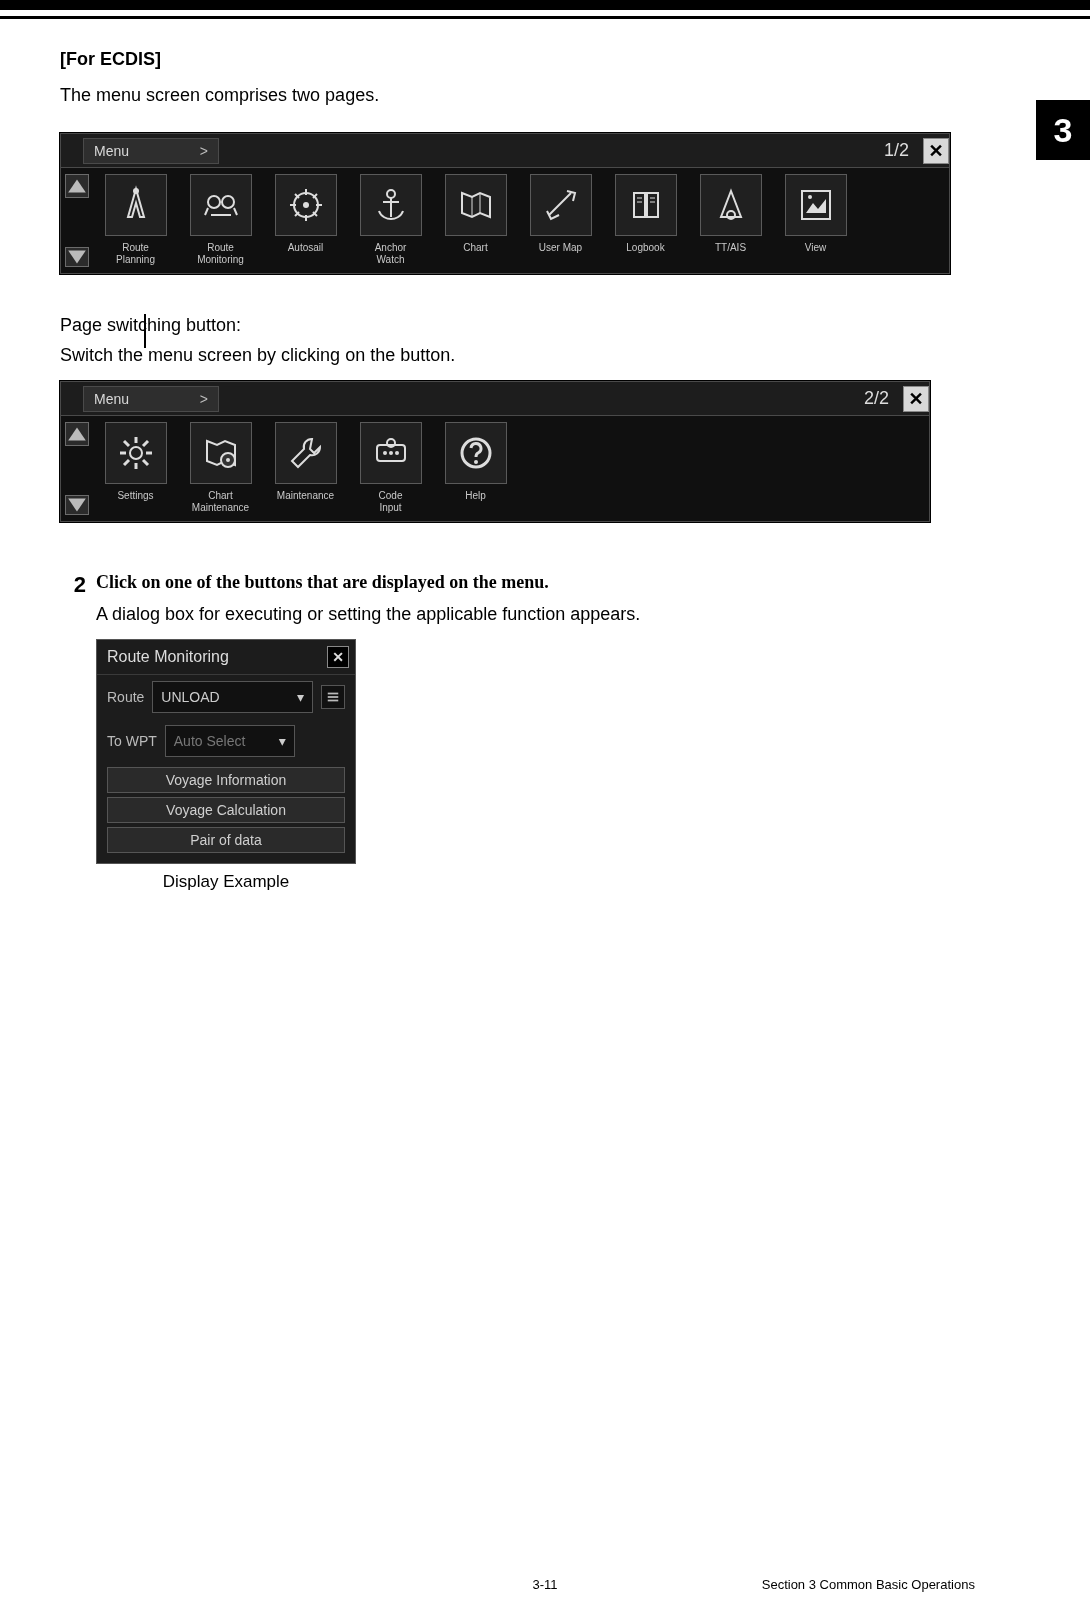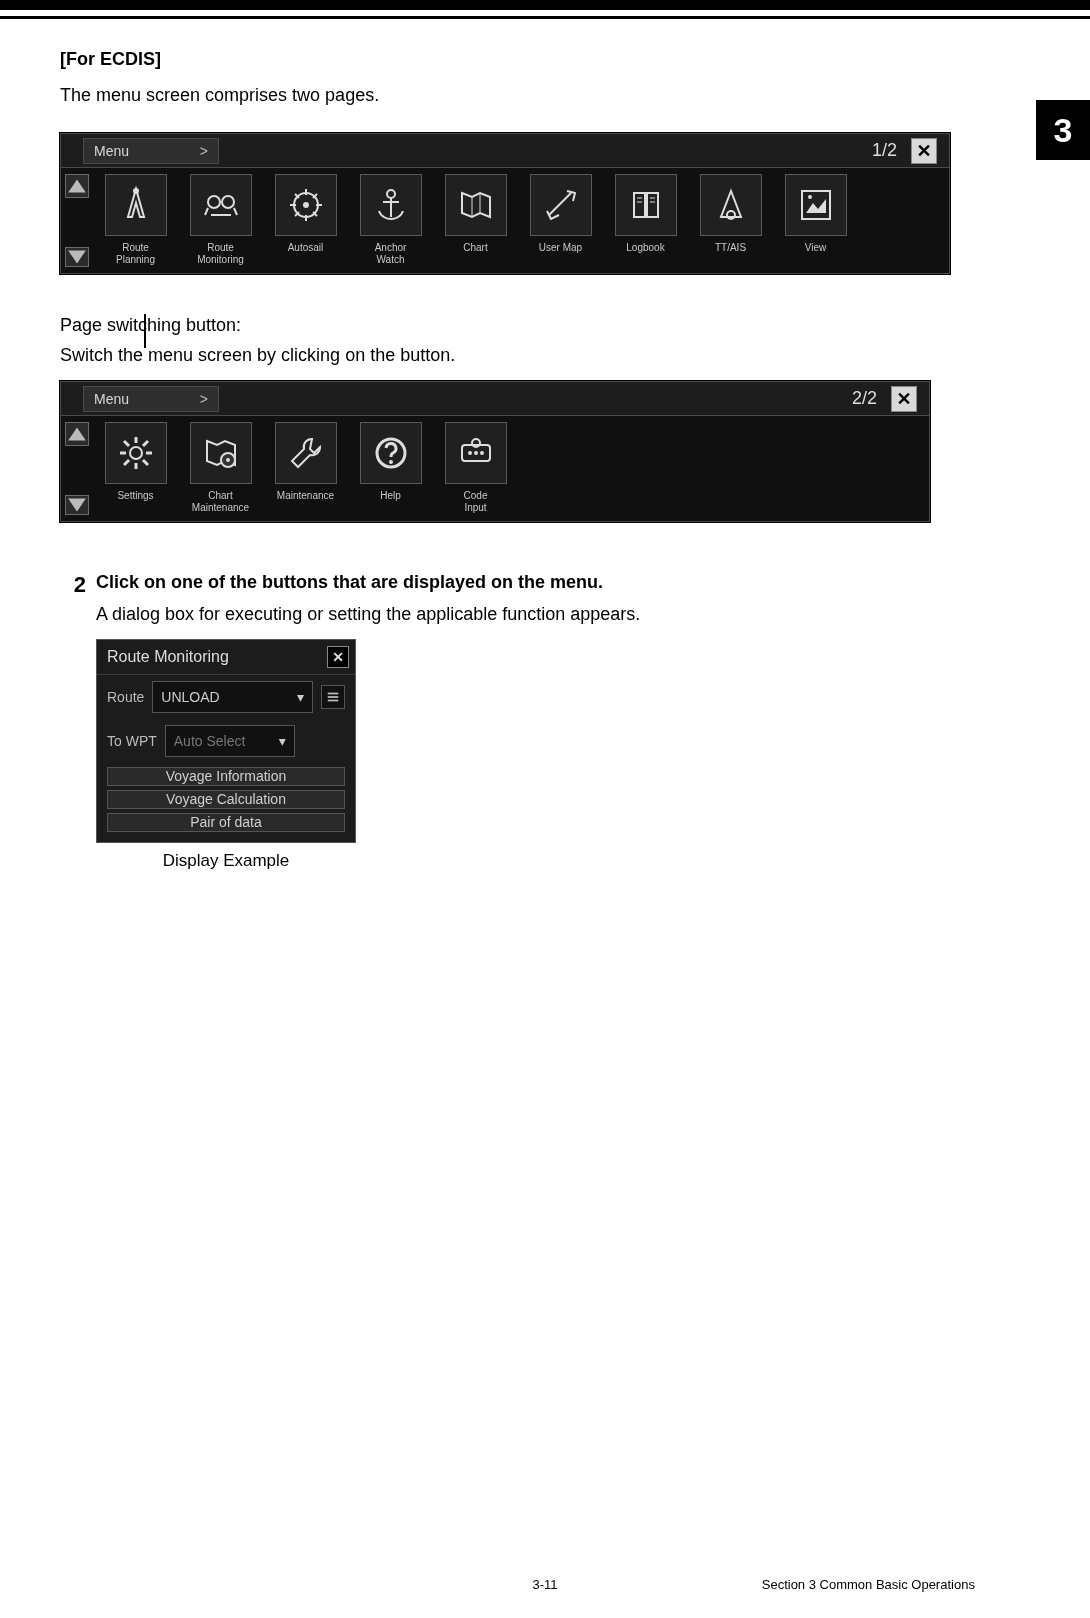--- a/index.html
+++ b/index.html
@@ -38,21 +38,21 @@
     border-bottom:1px solid #4a4a4a;
   }
   .menu-label-box {
     margin-left:22px; width:136px; height:26px; background:#2e2e2e;
     display:flex; align-items:center; padding:0 10px;
     color:#d8d8d8; font-size:14px; border:1px solid #4a4a4a;
     justify-content:space-between;
   }
   .menu-label-box .chev { color:#bdbdbd; }
   .page-ind {
-    margin-left:auto; color:#ddd; font-size:18px; padding-right:12px;
+    margin-left:auto; color:#ddd; font-size:18px; 
     display:flex; align-items:center; gap:14px;
   }
   .close-x {
     width:26px; height:26px; background:#d9d9d9; border:1px solid #888;
     display:inline-flex; align-items:center; justify-content:center;
     font-weight:bold; color:#000;
   }
 
   .menu-body { display:flex; }
 
@@ -85,40 +85,40 @@
   .callout-wrap { position:relative; margin-top:10px; margin-bottom:14px; }
   .callout-line {
     position:absolute; left:84px; top:0; width:2px; height:34px; background:#000;
   }
 
   .callout-text { margin-top:40px; }
 
   .step-row { display:flex; gap:10px; align-items:flex-start; margin-top:50px;}
   .step-num { font-size:22px; font-weight:bold; width:26px; text-align:right; }
   .step-body { flex:1; }
-  .step-title { font-weight:bold; font-size:18px; margin-bottom:10px; }
+  .step-title { font-weight:bold; font-size:18px; margin-bottom:10px;font-family:Liberation Serif, serif; }
 
   .dialog {
     width:260px; border:1px solid #555; background:#1c1c1c;
     margin-top:12px; padding-bottom:6px;
   }
   .dialog-title {
     display:flex; align-items:center; justify-content:space-between;
     padding:6px 6px 6px 10px; color:#ddd; font-size:16px;
     border-bottom:1px solid #3a3a3a;
   }
   .dlg-close { width:22px; height:22px; background:#000; border:1px solid #888;
     display:inline-flex; align-items:center; justify-content:center;
     font-weight:bold; color:#ddd; font-size:14px;}
   .dlg-row { display:flex; align-items:center; gap:8px; padding:6px 10px; color:#bbb; font-size:14px;}
   .dlg-select { flex:1; height:32px; background:#111; border:1px solid #555; color:#ccc;
                display:flex; align-items:center; justify-content:space-between; padding:0 8px;}
   .dlg-icon-btn { width:24px; height:24px; border:1px solid #555; background:#111;
                   display:inline-flex; align-items:center; justify-content:center; }
-  .dlg-btn { margin:4px 10px; height:19px; background:#2a2a2a; border:1px solid #555;
+  .dlg-btn { margin:4px 10px; height:26px; background:#2a2a2a; border:1px solid #555;
              display:flex; align-items:center; justify-content:center;
              color:#cfcfcf; font-size:14px;}
   .dlg-caption { text-align:center; margin-top:8px; font-size:17px; width:260px; }
 
   .footer {
     position:absolute; bottom:26px; left:0; right:0;
     padding:0 60px; display:flex; justify-content:space-between;
     font-size:13px;
   }
   .footer .fc { flex:1; text-align:center; }
@@ -341,39 +341,39 @@
               <div class="icon-cell">
                 <svg viewBox="0 0 40 40">
                   <path d="M26 6a8 8 0 00-8 10L6 28l6 6 12-12a8 8 0 0010-8l-6 6-4-4z" fill="none" stroke="#ddd" stroke-width="2"></path>
                 </svg>
               </div>
               <div class="menu-item-label">Maintenance</div>
             </div>
             <div class="menu-item">
               <div class="icon-cell">
                 <svg viewBox="0 0 40 40">
-                  <circle cx="20" cy="20" r="14" fill="none" stroke="#ddd" stroke-width="3"></circle>
-                  <path d="M15 15a5 5 0 1 1 7 5c-2 1-2 2-2 4" fill="none" stroke="#ddd" stroke-width="3"></path>
-                  <circle cx="20" cy="29" r="2" fill="#ddd"></circle>
-                </svg>
-              </div>
-              <div class="menu-item-label">Help</div>
-            </div>
-            <div class="menu-item">
-              <div class="icon-cell">
-                <svg viewBox="0 0 40 40">
                   <rect x="6" y="12" width="28" height="16" rx="3" fill="none" stroke="#ddd" stroke-width="2"></rect>
                   <circle cx="14" cy="20" r="2" fill="#ddd"></circle>
                   <circle cx="20" cy="20" r="2" fill="#ddd"></circle>
                   <circle cx="26" cy="20" r="2" fill="#ddd"></circle>
                   <circle cx="20" cy="10" r="4" fill="none" stroke="#ddd" stroke-width="2"></circle>
                 </svg>
               </div>
               <div class="menu-item-label">Code
 Input</div>
+            </div>
+            <div class="menu-item">
+              <div class="icon-cell">
+                <svg viewBox="0 0 40 40">
+                  <circle cx="20" cy="20" r="14" fill="none" stroke="#ddd" stroke-width="3"></circle>
+                  <path d="M15 15a5 5 0 1 1 7 5c-2 1-2 2-2 4" fill="none" stroke="#ddd" stroke-width="3"></path>
+                  <circle cx="20" cy="29" r="2" fill="#ddd"></circle>
+                </svg>
+              </div>
+              <div class="menu-item-label">Help</div>
             </div>
           </div>
       </div>
     </div>
 
     <div class="step-row">
       <div class="step-num">2</div>
       <div class="step-body">
         <div class="step-title">Click on one of the buttons that are displayed on the menu.</div>
         <div class="body-text">A dialog box for executing or setting the applicable function appears.</div>

